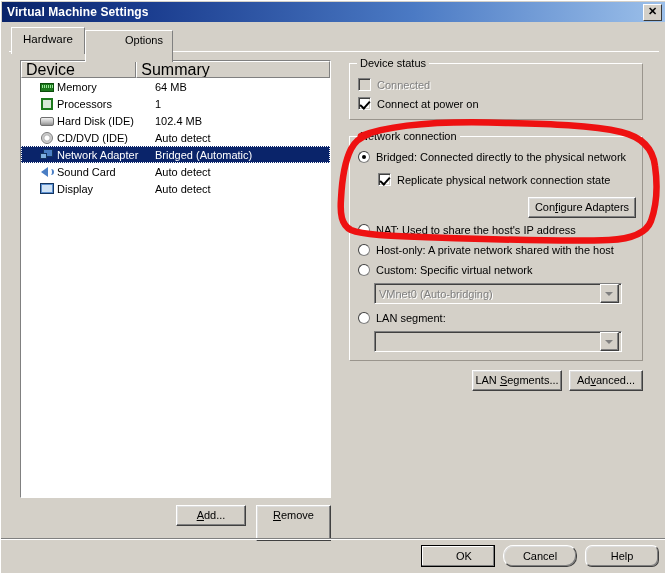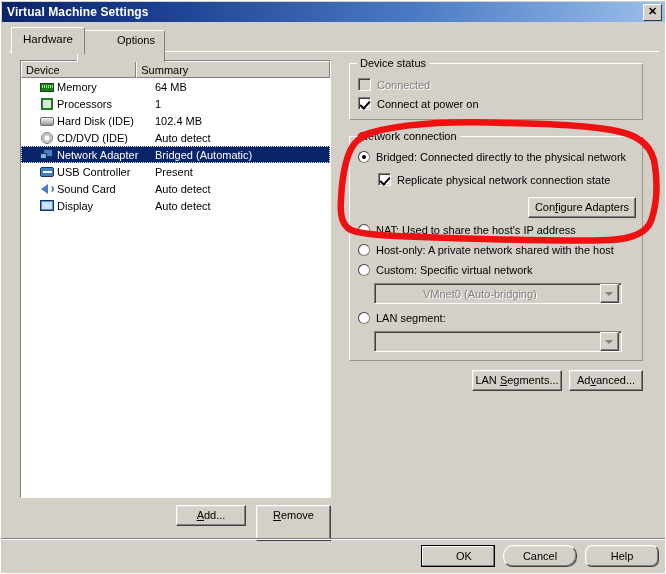--- a/index.html
+++ b/index.html
@@ -82,21 +82,21 @@
   .tab.active {
     left: 0px;
     top: -2px;
     height: 27px;
     line-height: 22px;
     z-index: 3;
     font-size: 11.5px;
     padding: 0 11px;
   }
   .tab.inactive {
-    left: 66px;
+    left: 74px;
     top: 1px;
     height: 32px;
     line-height: 19px;
     z-index: 1;
     padding-left: 39px;
   }
 
   
   .tabbody {
     position: absolute;
@@ -123,21 +123,21 @@
   .lv-header {
     display: flex;
     height: 17px;
     background: #d4d0c8;
   }
   .lv-col {
     box-sizing: border-box;
     height: 17px;
     line-height: 16px;
     padding-left: 4px;
-    font-size: 11px;
+    font-size: 16px;
     background: #d4d0c8;
     border-top: 1px solid #ffffff;
     border-left: 1px solid #ffffff;
     border-right: 1px solid #808080;
     border-bottom: 1px solid #808080;
     cursor: default;
     white-space: nowrap;
     overflow: hidden;
   }
   .lv-col.c1 { width: 116px; }
@@ -402,21 +402,20 @@
     box-sizing: border-box;
     height: 21px;
     background: #d4d0c8;
     border-top: 1px solid #808080;
     border-left: 1px solid #808080;
     border-right: 1px solid #ffffff;
     border-bottom: 1px solid #ffffff;
     box-shadow: inset 1px 1px 0 #404040, inset -1px -1px 0 #d4d0c8;
     display: flex;
     align-items: center;
-    padding-left: 44px;
   }
   .combo-text {
     flex: 1;
     padding-left: 4px;
     font-size: 11px;
     color: #808080;
     text-shadow: 1px 1px 0 #ffffff;
     white-space: nowrap;
     overflow: hidden;
   }
@@ -537,27 +536,20 @@
         </span>
       <span class="lv-name">CD/DVD (IDE)</span>
       <span class="lv-summary">Auto detect</span>
     </div>
     <div class="lv-row selected">
       <span class="lv-icon">
           <i class="ico-net"></i>
         </span>
       <span class="lv-name">Network Adapter</span>
       <span class="lv-summary">Bridged (Automatic)</span>
-    </div>
-    <div class="lv-row">
-      <span class="lv-icon">
-          <i class="ico-usb"></i>
-        </span>
-      <span class="lv-name">USB Controller</span>
-      <span class="lv-summary">Present</span>
     </div>
     <div class="lv-row">
       <span class="lv-icon">
           <i class="ico-snd"></i>
         </span>
       <span class="lv-name">Sound Card</span>
       <span class="lv-summary">Auto detect</span>
     </div>
     <div class="lv-row">
       <span class="lv-icon">

